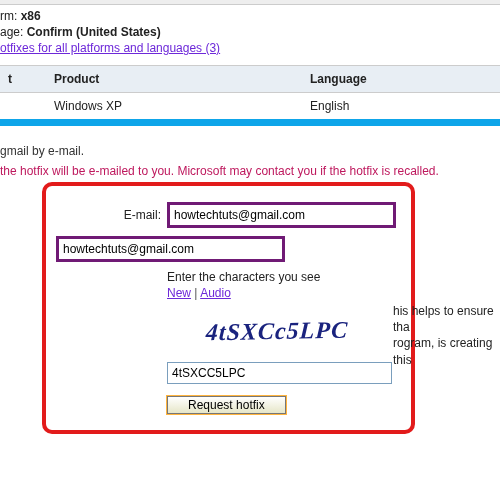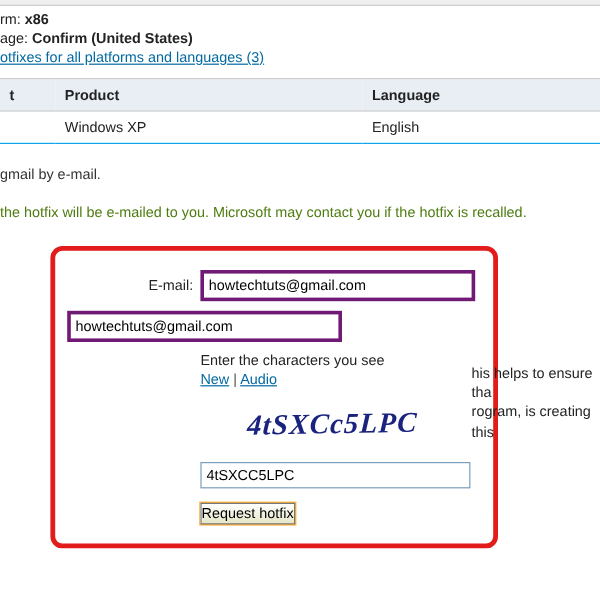--- a/index.html
+++ b/index.html
@@ -17,56 +17,56 @@
     height: 4px;
     background: #eee;
     margin-bottom: 4px;
   }
   .meta {
     padding-left: 0;
   }
   .meta .row { margin: 2px 0; }
   .meta .row b { font-weight: bold; }
   a.link {
-    color: #0369a1;
+    color: #6d28d9;
     text-decoration: underline;
     cursor: pointer;
   }
   .table {
     margin-top: 10px;
     width: 100%;
     border-collapse: collapse;
   }
   .table thead tr {
     background: #e8eef4;
   }
   .table th, .table td {
     font-size: 12px;
     text-align: left;
     padding: 6px 8px;
     border-top: 1px solid #ccc;
     border-bottom: 1px solid #ccc;
   }
   .table td {
     border: none;
-    border-bottom: 1px solid #0ea5e9;
+    border-bottom: 7px solid #0ea5e9;
     background: #fff;
   }
   .section-lead {
     margin-top: 18px;
   }
   .section-lead .hline {
     color: #333;
   }
   .section-lead .sub {
-    color: #4d7c0f;
-    margin-top: 18px;
+    color: #be185d;
+    margin-top: 6px;
   }
   .form-frame {
-    margin: 21px 0 0 42px;
+    margin: 4px 0 0 42px;
     width: 345px;
     border: 4px solid #e21b1b;
     border-radius: 10px;
     padding: 16px 10px 16px 10px;
     position: relative;
     background: #fff;
   }
   .form-row {
     display: flex;
     align-items: center;
@@ -121,21 +121,21 @@
     font-size: 12px;
     padding: 2px 4px;
     height: 16px;
     font-family: inherit;
     margin-bottom: 12px;
   }
   .req-btn {
     background: linear-gradient(#fff, #e6e6c8);
     border: 1px solid #777;
     font-size: 12px;
-    padding: 1px 0;
+    padding: 1px 20px;
     cursor: pointer;
     box-shadow: 0 0 0 1px #ffb43d;
     font-family: inherit;
   }
   .side-note {
     position: absolute;
     left: 393px;
     top: 303px;
     width: 120px;
     font-size: 12px;

